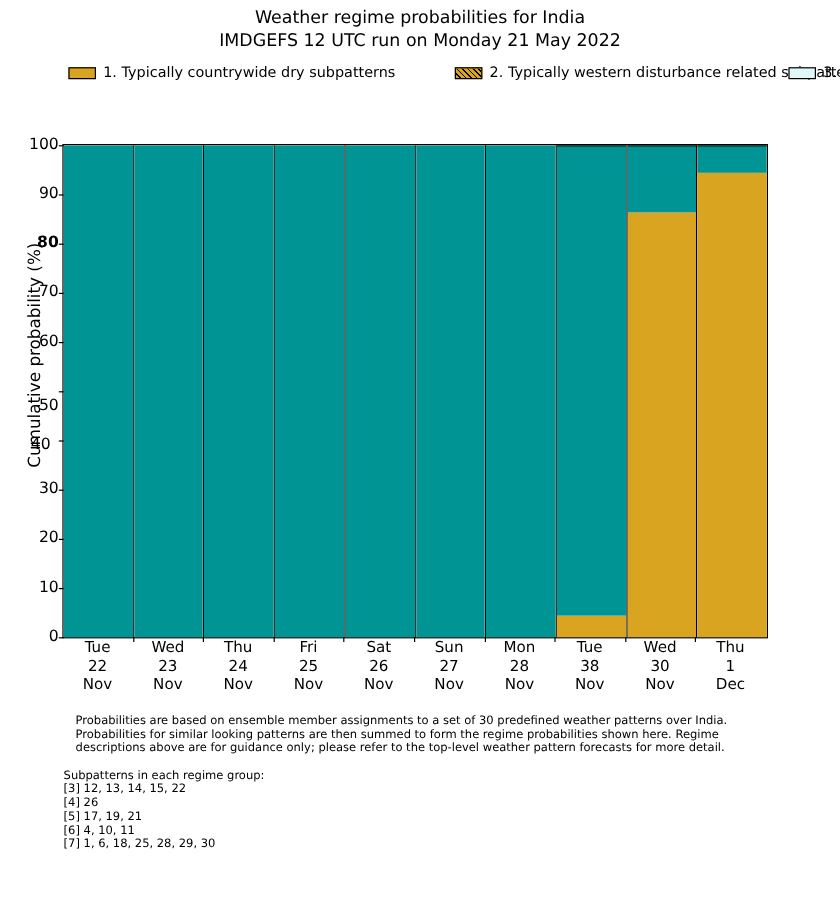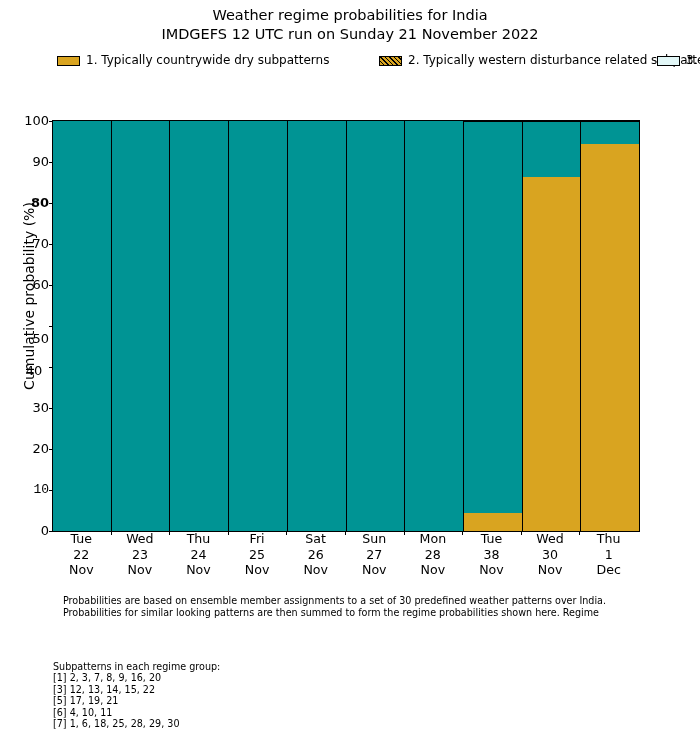--- a/index.html
+++ b/index.html
@@ -171,33 +171,33 @@
     top: 595px;
     width: 615px;
     font-size: 9.6px;
     line-height: 11.6px;
   }
   #footnote p { margin: 0; white-space: nowrap; }
 
   #subpatterns {
     position: absolute;
     left: 53px;
-    top: 661px;
+    top: 641px;
     width: 420px;
     font-size: 9.6px;
     line-height: 11.4px;
   }
   #subpatterns p { margin: 0; white-space: nowrap; }
 </style>
 </head>
 <body>
 
 <div id="title-block">
   <div class="t-line">Weather regime probabilities for India</div>
-  <div class="t-line">IMDGEFS 12 UTC run on Sunday 21 November 2022</div>
+  <div class="t-line">IMDGEFS 12 UTC run on Monday 21 May 2022</div>
 </div>
 
 <div id="legend">
     <div class="legend-entry">
       <span class="swatch" style="background: rgb(217, 164, 32);"></span>
       <span class="legend-label">1. Typically countrywide dry subpatterns</span>
     </div>
     <div class="legend-entry">
       <span class="swatch hatch-fwd" style="background: rgb(217, 164, 32);"></span>
       <span class="legend-label">2. Typically western disturbance related subpatterns</span>
@@ -241,21 +241,21 @@
         <div class="seg" style="background: rgb(217, 164, 32); bottom: 0px; height: 353.83px;"></div>
         <div class="seg seg-border-top" style="background: rgb(0, 148, 148); bottom: 353.83px; height: 56.17px;"></div>
       </div>
       <div class="bar-col" title="Thu 1 Dec">
         <div class="seg" style="background: rgb(217, 164, 32); bottom: 0px; height: 387.04px;"></div>
         <div class="seg seg-border-top" style="background: rgb(0, 148, 148); bottom: 387.04px; height: 22.96px;"></div>
       </div>
     </div>
 <div class="ytick" style="top: 410px;">0</div>
     <div class="ytick-mark" style="top: 410px;"></div>
-    <div class="ytick" style="top: 369px; font-family: Liberation Mono, monospace;">10</div>
+    <div class="ytick" style="top: 369px;">10</div>
     <div class="ytick-mark" style="top: 369px;"></div>
     <div class="ytick" style="top: 328px;">20</div>
     <div class="ytick-mark" style="top: 328px;"></div>
     <div class="ytick" style="top: 287px;">30</div>
     <div class="ytick-mark" style="top: 287px;"></div>
     <div class="ytick" style="top: 250px; text-align: center;">40</div>
     <div class="ytick-mark" style="top: 246px;"></div>
     <div class="ytick" style="top: 218px;">50</div>
     <div class="ytick-mark" style="top: 205px;"></div>
     <div class="ytick" style="top: 164px;">60</div>
@@ -328,24 +328,25 @@
     <div class="xtick-mark" style="left: 293px;"></div>
     <div class="xtick-mark" style="left: 351.6px;"></div>
     <div class="xtick-mark" style="left: 410.2px;"></div>
     <div class="xtick-mark" style="left: 468.8px;"></div>
     <div class="xtick-mark" style="left: 527.4px;"></div>
   </div>
 
 <div id="footnote">
   <p>Probabilities are based on ensemble member assignments to a set of 30 predefined weather patterns over India.</p>
   <p>Probabilities for similar looking patterns are then summed to form the regime probabilities shown here. Regime</p>
+  <p>descriptions above are for guidance only; please refer to the top-level weather pattern forecasts for more detail.</p>
 </div>
 
 <div id="subpatterns">
   <p>Subpatterns in each regime group:</p>
   <div id="subpattern-list">
-      <p>[1] 2, 3, 7, 8, 9, 16, 20</p>
       <p>[3] 12, 13, 14, 15, 22</p>
+      <p>[4] 26</p>
       <p>[5] 17, 19, 21</p>
       <p>[6] 4, 10, 11</p>
       <p>[7] 1, 6, 18, 25, 28, 29, 30</p>
     </div>
 </div>
 
 </body></html>

